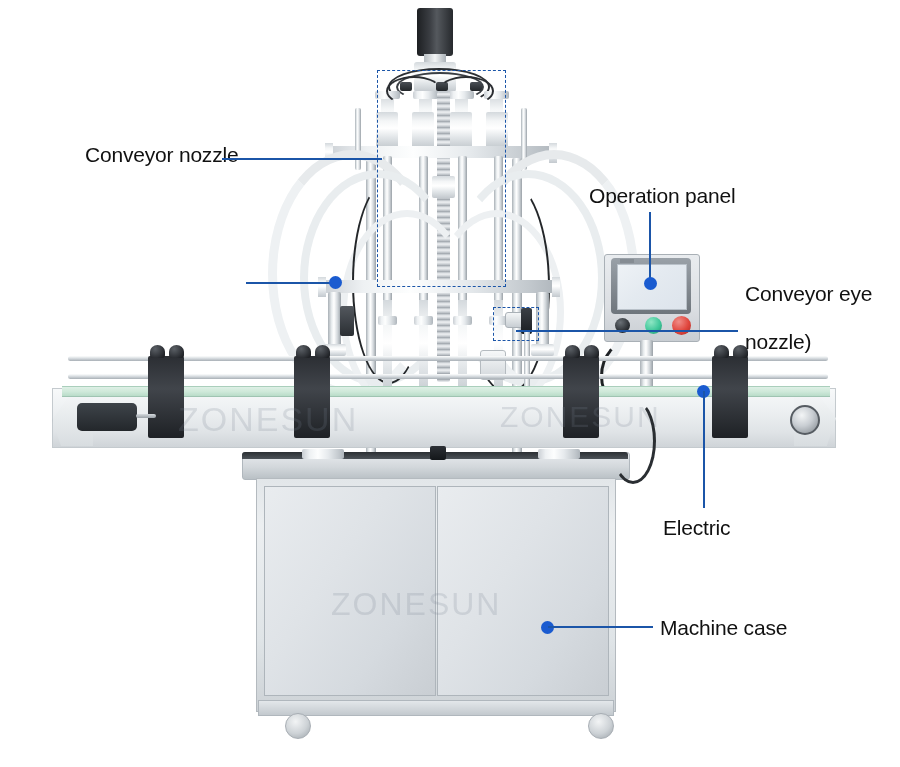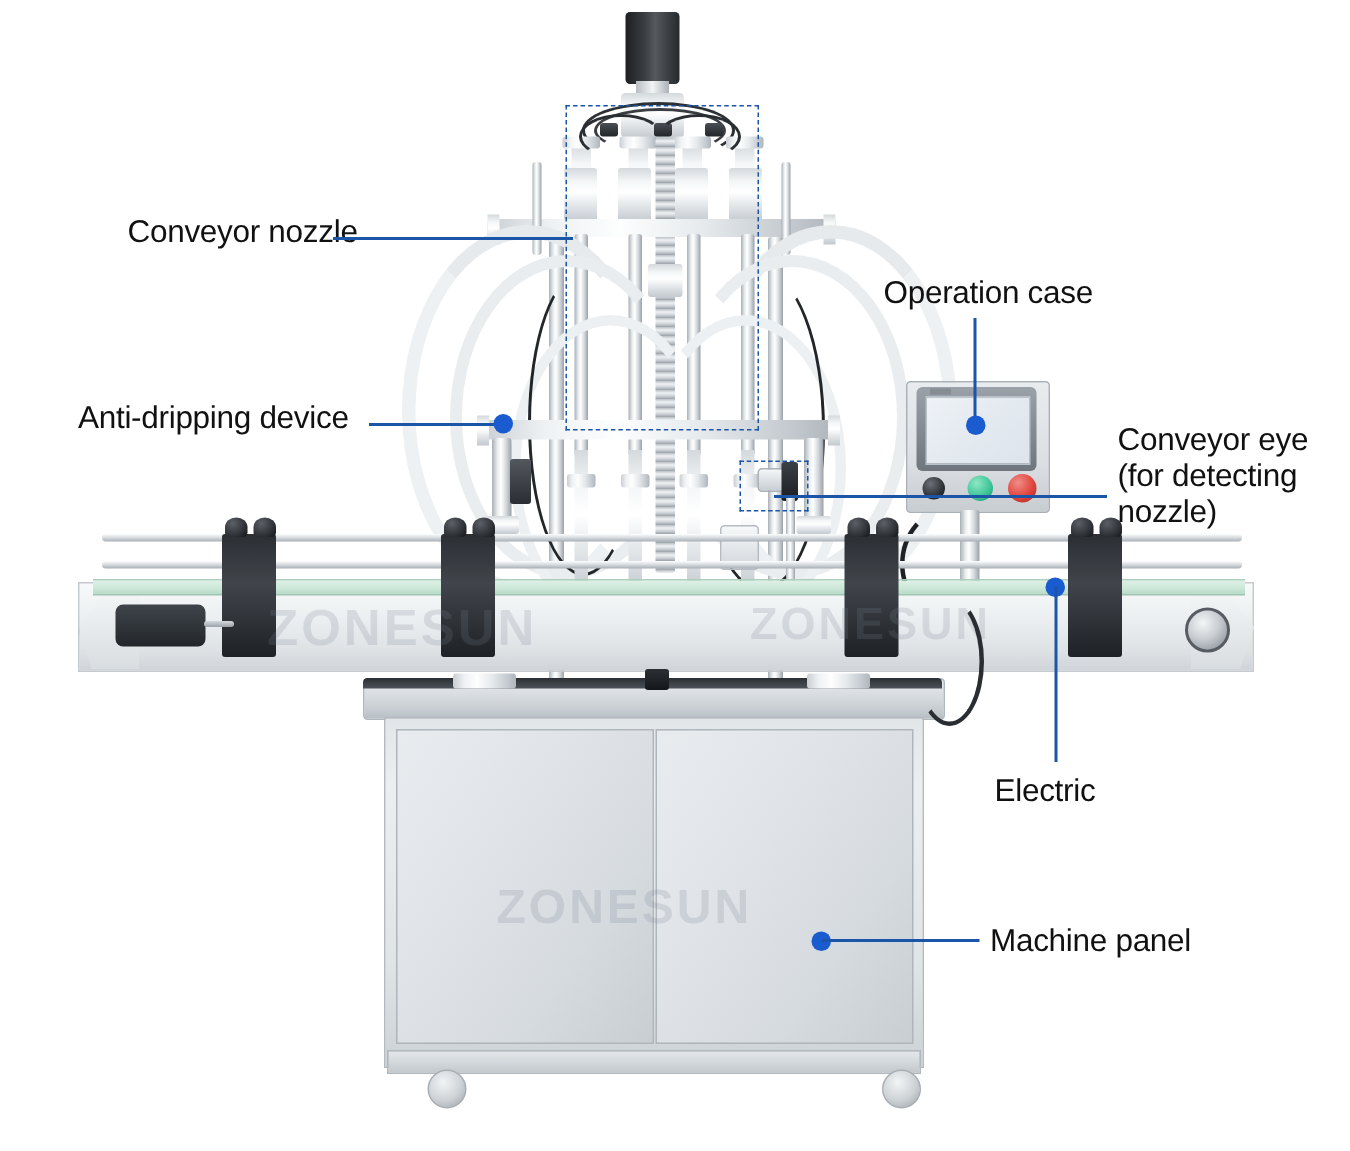--- a/index.html
+++ b/index.html
@@ -98,21 +98,21 @@
   }
   .knob {
     position: absolute;
     background: radial-gradient(circle at 35% 30%, #5b6066 0%, #2c2f34 65%, #131518 100%);
     border-radius: 4px;
   }
   .watermark {
     position: absolute;
     color: rgba(120,132,145,0.20);
     font-family: "Liberation Sans", sans-serif;
-    font-weight: 700;
+    font-weight: 400;
     letter-spacing: 2px;
     user-select: none;
   }
 
   
   .cab-top {
     position: absolute;
     background: linear-gradient(to bottom, #e8ebee 0%, #d2d7db 55%, #b9c0c5 100%);
     border: 1px solid #b0b7bd;
   }
@@ -361,34 +361,32 @@
                 border:3px solid #2a2e32; border-radius:50%;
                 border-top-color:transparent; border-left-color:transparent;"></div>
 
     <div class="dash-box" style="left:377px; top:70px; width:127px; height:215px;"></div>
     <div class="dash-box" style="left:493px; top:307px; width:44px; height:32px;"></div>
   </div>
 
   <div class="anno-label" style="left:85px; top:142px;">Conveyor nozzle</div>
   <div class="anno-line h" style="left:222px; top:158px; width:160px;"></div>
 
-  <div class="anno-label" style="left:52px; top:266px;">Anti-dripping device</div>
   <div class="anno-line h" style="left:246px; top:282px; width:90px;"></div>
   <div class="anno-dot" style="left:329px; top:276px;"></div>
 
-  <div class="anno-label" style="left:589px; top:183px;">Operation case</div>
+  <div class="anno-label" style="left:589px; top:183px;">Operation panel</div>
   <div class="anno-line v" style="left:649px; top:212px; height:68px;"></div>
   <div class="anno-dot" style="left:644px; top:277px;"></div>
 
   <div class="anno-label" style="left:745px; top:281px;">Conveyor eye</div>
-  <div class="anno-label" style="left:745px; top:305px;">(for detecting</div>
   <div class="anno-label" style="left:745px; top:329px;">nozzle)</div>
   <div class="anno-line h" style="left:516px; top:330px; width:222px;"></div>
 
   <div class="anno-dot" style="left:697px; top:385px;"></div>
   <div class="anno-line v" style="left:703px; top:391px; height:117px;"></div>
   <div class="anno-label" style="left:663px; top:515px;">Electric</div>
 
   <div class="anno-dot" style="left:541px; top:621px;"></div>
   <div class="anno-line h" style="left:548px; top:626px; width:105px;"></div>
-  <div class="anno-label" style="left:660px; top:615px;">Machine panel</div>
+  <div class="anno-label" style="left:660px; top:615px;">Machine case</div>
 
 </div>
 
 </body></html>

